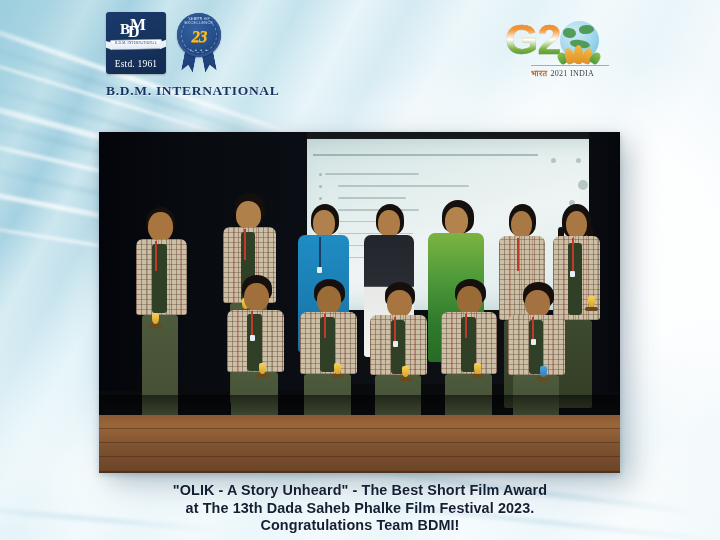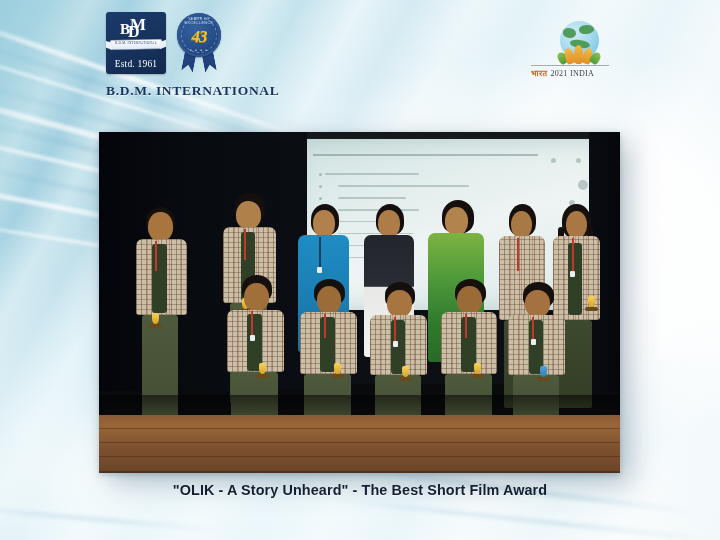--- a/index.html
+++ b/index.html
@@ -274,30 +274,31 @@
         <div class="estd">Estd. 1961</div>
       </div>
 
       <div class="medal">
         <div class="ribbons">
           <span class="lf"></span>
             <span class="rt"></span>
         </div>
         <div class="disc">
           <div class="arc">YEARS OF EXCELLENCE</div>
-          <div class="num">43</div>
+          <div class="num">23</div>
           <div class="dots">• • • •</div>
         </div>
       </div>
 
     </div>
     <div class="brand-name">B.D.M. INTERNATIONAL</div>
   </div>
 
   <div class="g20">
+    <div class="gtxt">G2</div>
     <div class="globe">
       <div class="land l1"></div>
         <div class="land l2"></div>
         <div class="land l3"></div>
     </div>
     <div class="lotus">
       <i></i>
         <i></i>
         <i></i>
         <i></i>
@@ -480,15 +481,17 @@
         <div class="plank" style="top:46%;"></div>
         <div class="plank" style="top:70%;"></div>
         <div class="edge"></div>
       </div>
 
     </div>
   </div>
 
   <div class="caption">
     <div>"OLIK - A Story Unheard" - The Best Short Film Award</div>
+    <div>at The 13th Dada Saheb Phalke Film Festival 2023.</div>
+    <div>Congratulations Team BDMI!</div>
   </div>
 
 </div>
 
 </body></html>

